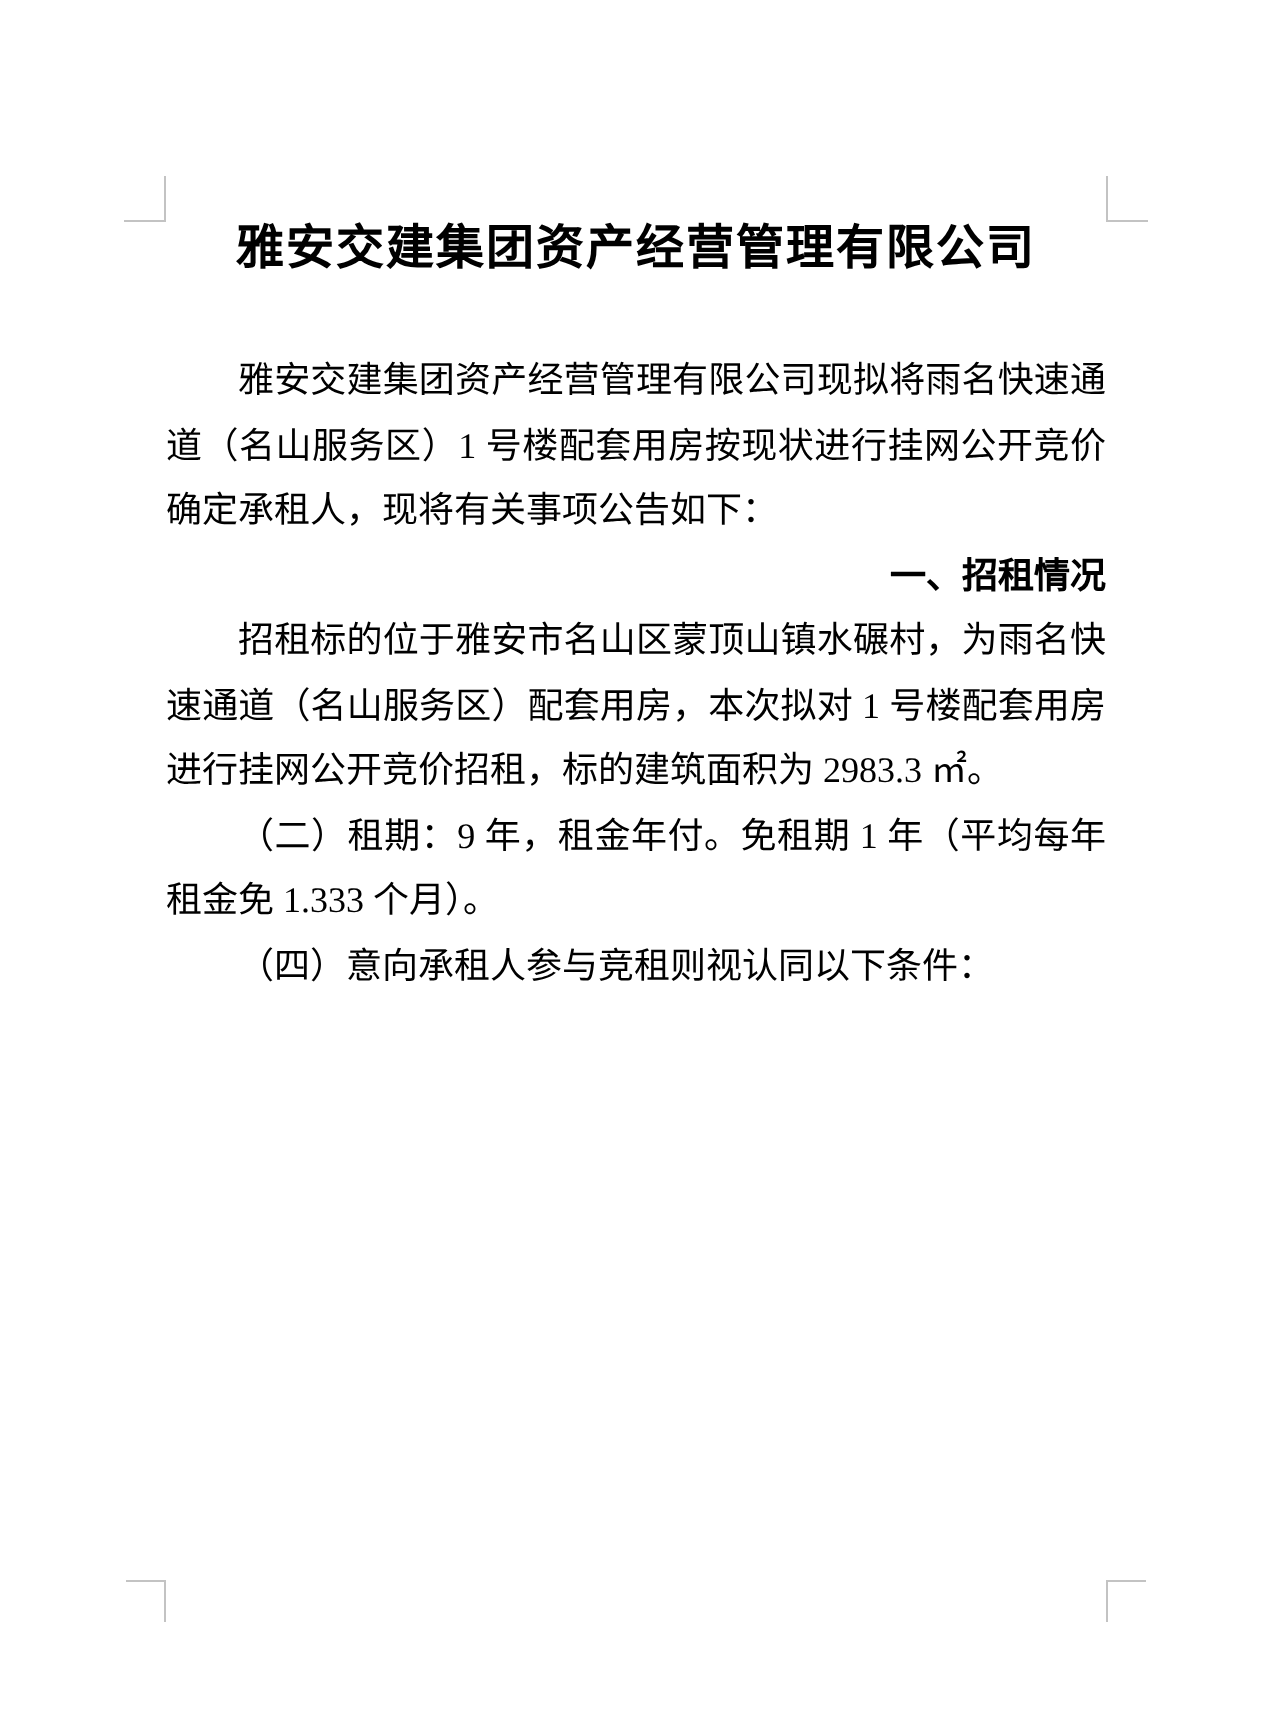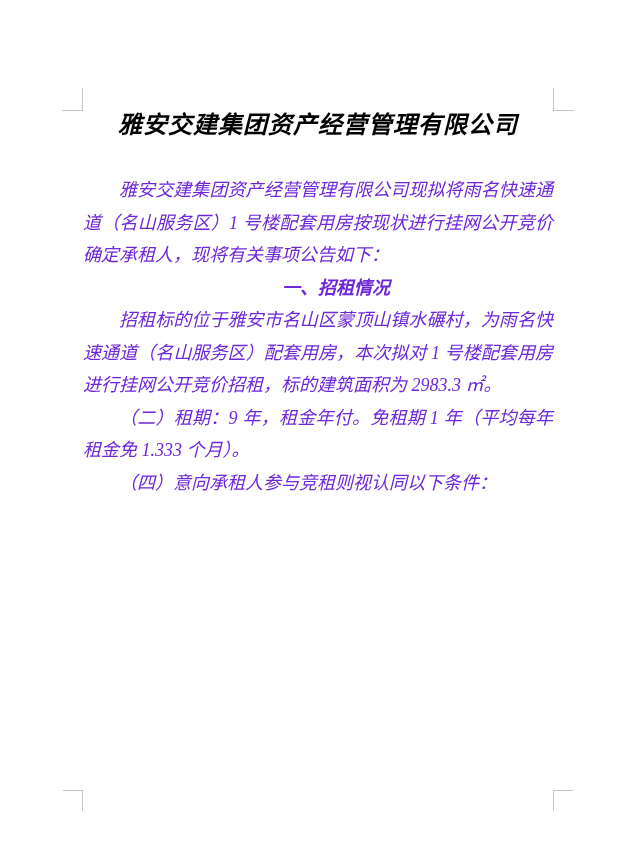--- a/index.html
+++ b/index.html
@@ -7,21 +7,20 @@
     width: 631px; height: 863px;
     background: #ffffff;
     overflow: hidden;
     font-family: "Liberation Serif", "DejaVu Serif", serif;
   }
   .page {
     position: relative;
     width: 524px; height: 863px;
     background: #ffffff;
     color: #000000;
-    font-style: italic;
   }
   
   .crop { position: absolute; }
   .crop.tl { left: 62px; top: 88px;  width: 21px; height: 23px; border-right: 1px solid #c3c3c3; border-bottom: 1px solid #c3c3c3; }
   .crop.tr { left: 553px; top: 88px; width: 21px; height: 23px; border-left: 1px solid #c3c3c3;  border-bottom: 1px solid #c3c3c3; }
   .crop.bl { left: 63px; top: 790px; width: 20px; height: 21px; border-right: 1px solid #c3c3c3; border-top: 1px solid #c3c3c3; }
   .crop.br { left: 553px; top: 790px; width: 20px; height: 21px; border-left: 1px solid #c3c3c3;  border-top: 1px solid #c3c3c3; }
 
   .content {
     position: absolute;
@@ -36,25 +35,25 @@
     letter-spacing: 1px;
     margin-bottom: 33px;
   }
   .doc-title .title-line { display: block; }
   .body-text p {
     font-size: 18px;
     line-height: 32.5px;
     text-align: justify;
     text-justify: inter-character;
     text-indent: 2em;
-    color: #6d28d9;
+    color: #000000;
   }
   .body-text p.heading {
     font-weight: 700;
-    text-align: center;
+    text-align: right;
   }
 </style>
 </head>
 <body>
 
 <div class="page">
   <div class="crop tl"></div>
   <div class="crop tr"></div>
   <div class="crop bl"></div>
   <div class="crop br"></div>

